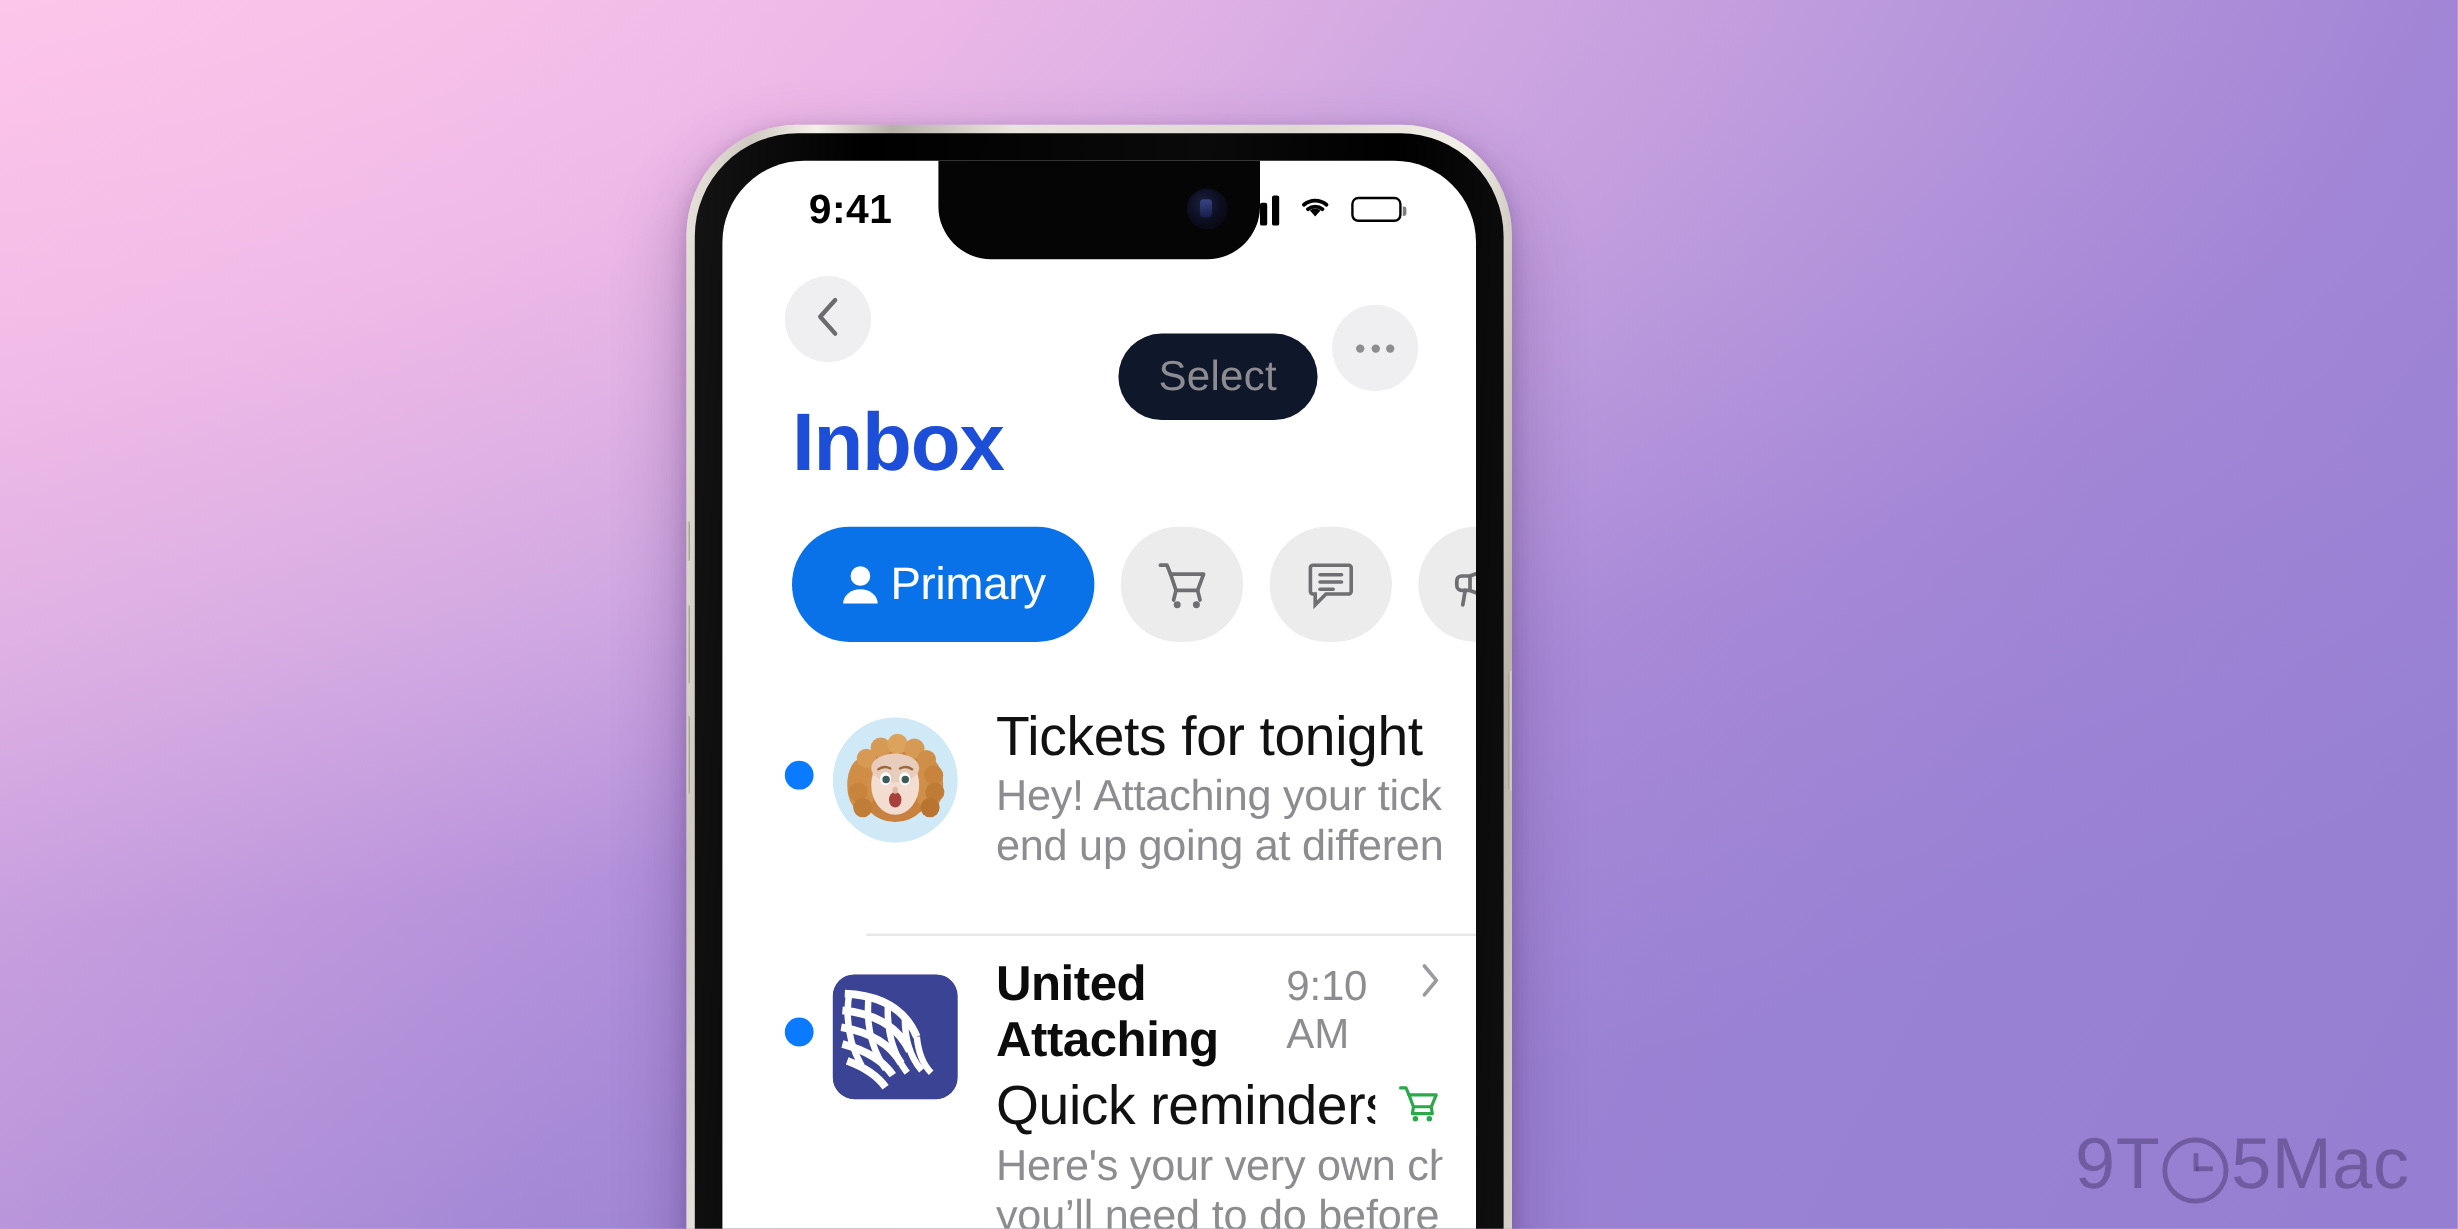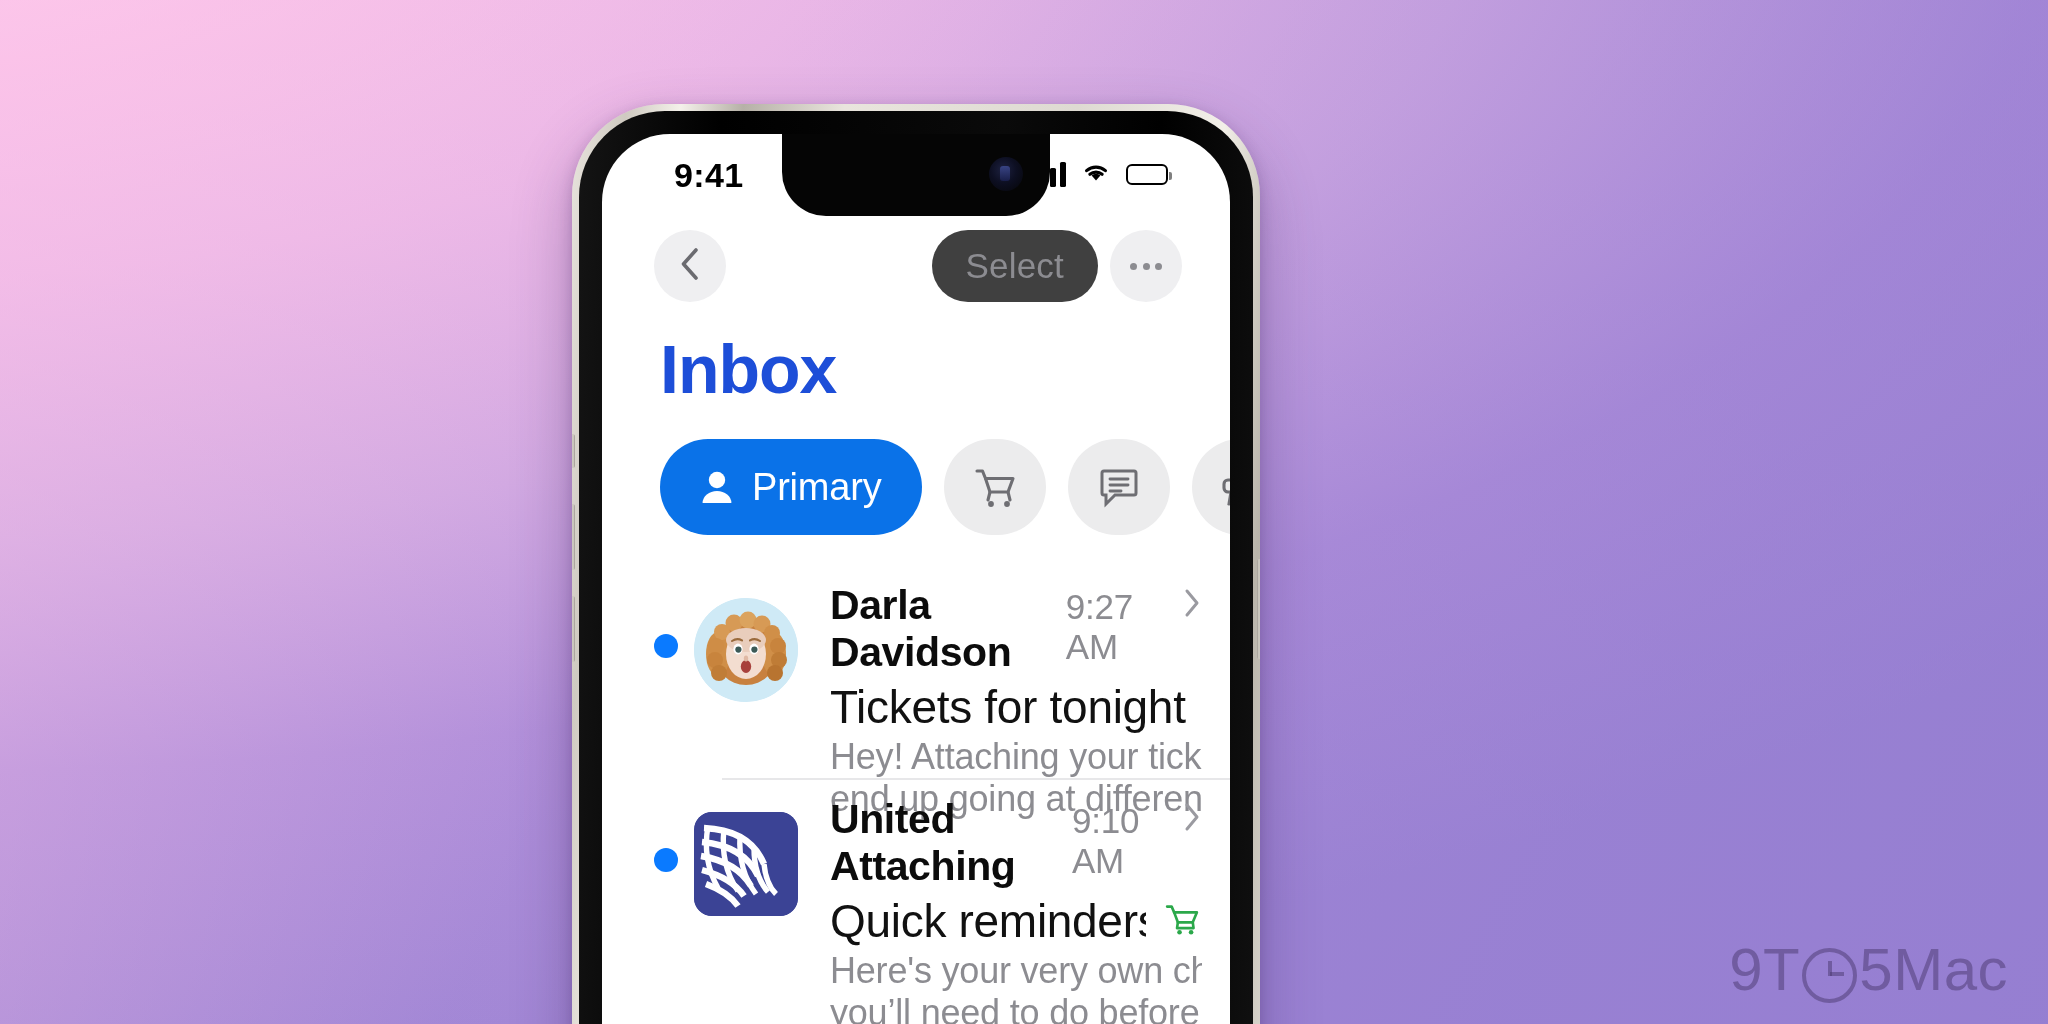--- a/index.html
+++ b/index.html
@@ -87,34 +87,34 @@
     background:radial-gradient(circle at 42% 38%, #1d2140 0%, #0d0f22 45%, #050507 100%);}
   .island .lens:after{content:"";position:absolute;left:11px;top:9px;width:10px;height:15px;border-radius:3px;
     background:linear-gradient(180deg,#3d4a8f,#1a2050);opacity:.85;}
 
   
   .navbar{position:absolute;left:0;top:84px;width:100%;height:106px;}
   .nav-back{position:absolute;left:52px;top:12px;width:72px;height:72px;border-radius:50%;
     background:#efeff1;display:flex;align-items:center;justify-content:center;}
   .nav-back svg{width:26px;height:34px;}
   .nav-right{position:absolute;right:48px;top:12px;display:flex;align-items:center;gap:12px;}
-  .nav-select{height:72px;padding:0 34px;border-radius:36px;background:#404040;
+  .nav-select{height:72px;padding:0 34px;border-radius:36px;background:#0f172a;
     display:flex;align-items:center;justify-content:center;
-    font-size:35px;color:#8c8c91;letter-spacing:.2px;}
+    font-size:35px;color:#8c8c91;letter-spacing:.2px;margin-top:48px;}
   .nav-more{width:72px;height:72px;border-radius:50%;background:#efeff1;
     display:flex;align-items:center;justify-content:center;gap:5.5px;}
   .nav-more i{width:7px;height:7px;border-radius:50%;background:#8c8c91;display:block;}
 
   
   .title{position:absolute;left:58px;top:196px;font-size:68px;font-weight:bold;color:#1d4ed8;letter-spacing:-1px;}
 
   
   .tabs{position:absolute;left:58px;top:305px;display:flex;align-items:center;gap:22px;}
   .tab{height:96px;border-radius:48px;background:#ececed;display:flex;align-items:center;justify-content:center;}
-  .tab.primary{background:#0a72e8;padding:0 40px;gap:18px;}
+  .tab.primary{background:#0a72e8;padding:0 40px;gap:8px;}
   .tab.icon-only{width:102px;}
   .tab .lbl{font-size:38px;color:#fff;letter-spacing:-.2px;}
   .tab svg{display:block;}
 
   
   .list{position:absolute;left:0;top:430px;width:100%;}
   .row{position:relative;height:214px;padding-left:120px;box-sizing:border-box;}
   .row + .row:before{content:"";position:absolute;left:120px;right:0;top:0;height:2px;background:#e7e7e9;}
   .dot{position:absolute;left:52px;top:70px;width:24px;height:24px;border-radius:50%;background:#0a7aff;}
   .avatar{position:absolute;left:92px;top:34px;width:104px;height:104px;}
@@ -279,30 +279,20 @@
                   <circle cx="44.4" cy="51.6" r="3.1" fill="#3c5a57"></circle>
                   <circle cx="60.4" cy="51.6" r="3.1" fill="#3c5a57"></circle>
                   <path d="M38 43 q5 -3.4 10 -0.6" stroke="#9a6a3c" stroke-width="2.1" fill="none" stroke-linecap="round"></path>
                   <path d="M56 42.4 q5 -2.8 10 0.6" stroke="#9a6a3c" stroke-width="2.1" fill="none" stroke-linecap="round"></path>
                   <ellipse cx="52" cy="68.5" rx="5.2" ry="6.4" fill="#a8413c"></ellipse>
                   <ellipse cx="52" cy="60.5" rx="2.2" ry="3" fill="#e0b9a4"></ellipse>
                 </g>
               </svg>
             </span>
             <div class="row-body">
-              <div class="r1">
-                <span class="sender">Darla Davidson</span>
-                <span class="spacer"></span>
-                <span class="time">9:27 AM</span>
-                <span class="chev">
-                  <svg width="20" height="32" viewBox="0 0 20 32">
-                      <path d="M5 4 L15 16 L5 28" fill="none" stroke="#9a9aa0" stroke-width="3" stroke-linecap="round" stroke-linejoin="round"></path>
-                    </svg>
-                </span>
-              </div>
               <div class="r2">
                 <span class="subject">Tickets for tonight</span>
               </div>
               <div class="preview">
                 <div>Hey! Attaching your tickets here in case we</div>
                 <div>end up going at different times. Can’t wait!</div>
               </div>
             </div>
           </div>
 

